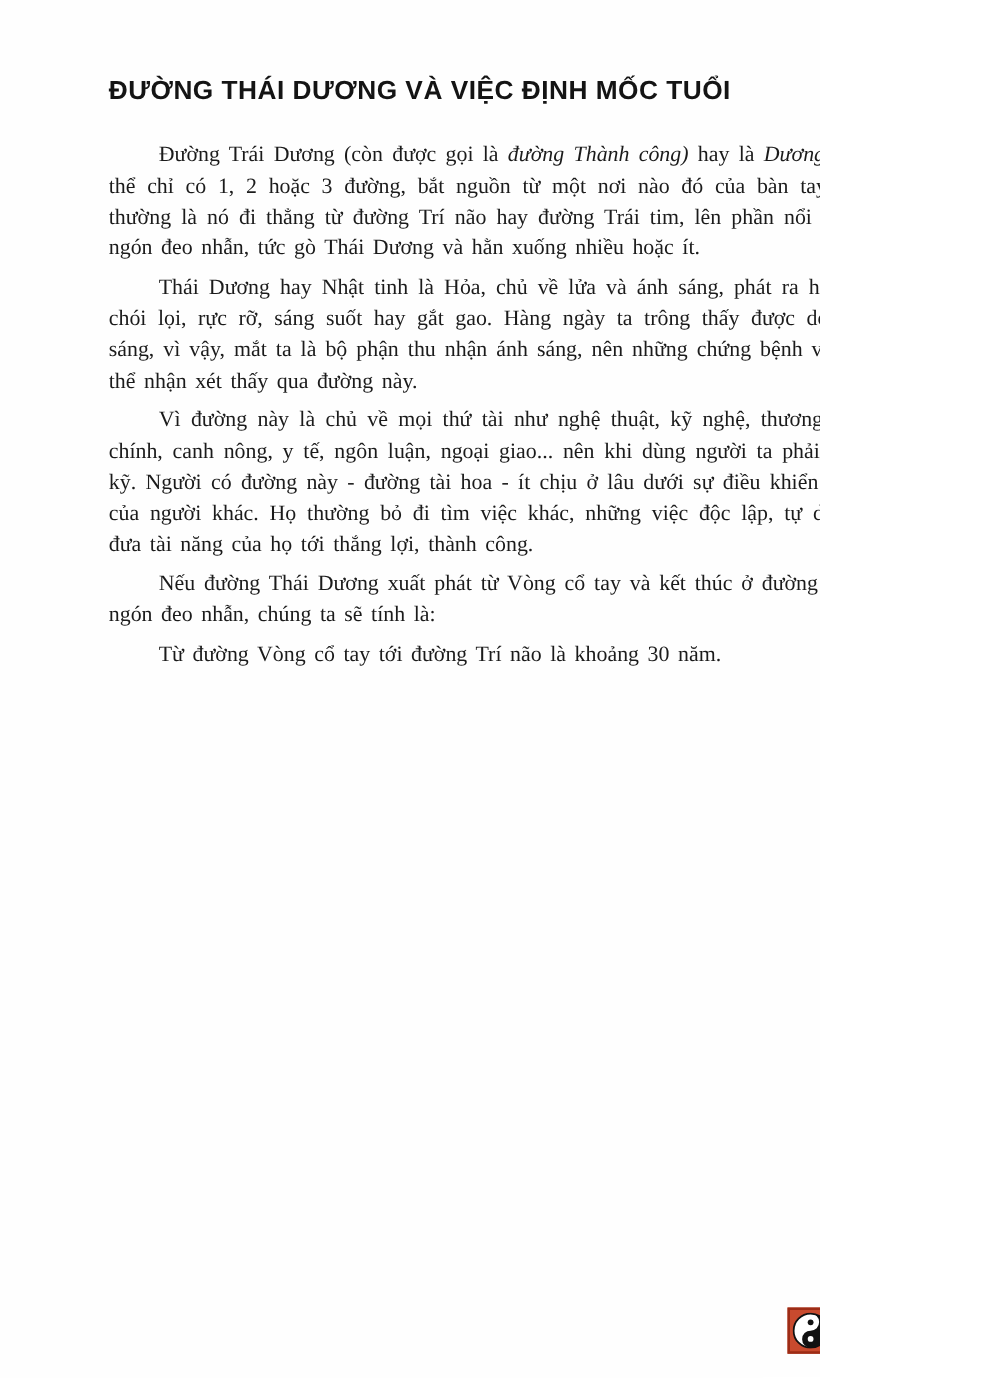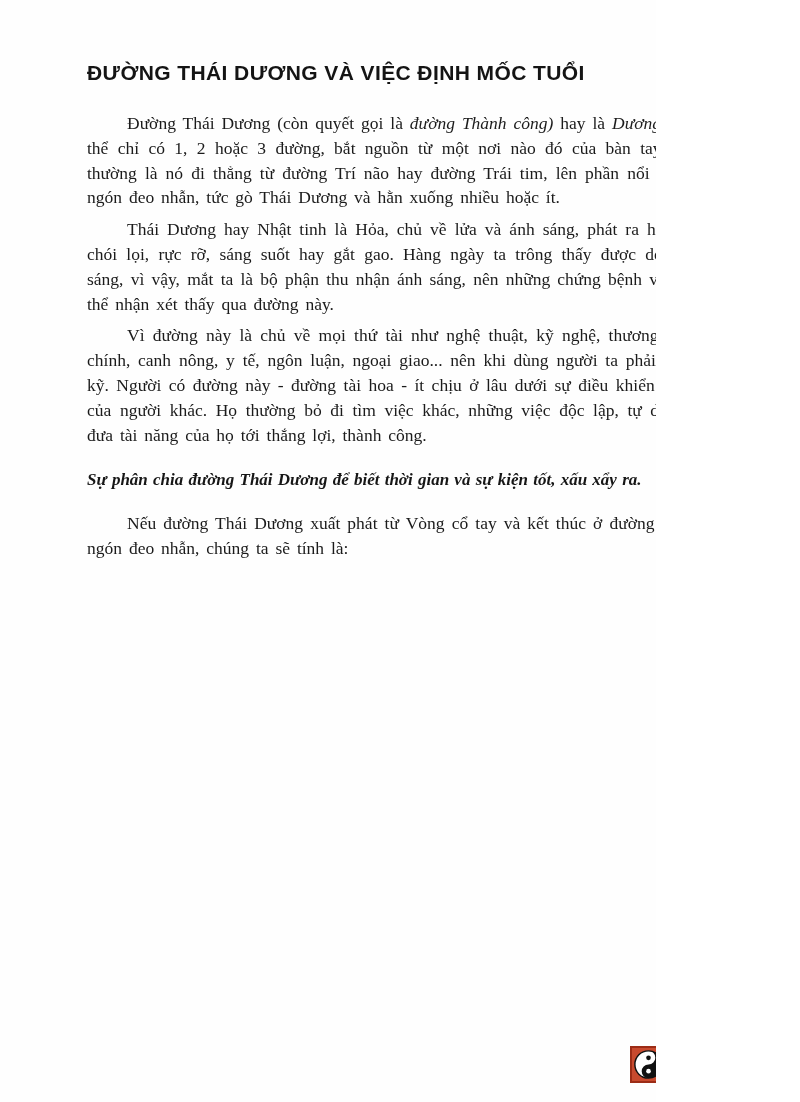--- a/index.html
+++ b/index.html
@@ -86,28 +86,28 @@
   }
 </style>
 </head>
 <body>
 
 <div class="page">
   <div class="content">
 
     <h1 class="page-title">ĐƯỜNG THÁI DƯƠNG VÀ VIỆC ĐỊNH MỐC TUỔI</h1>
 
-    <p class="body-p"><span>Đường Thái Dương (còn quyết gọi là </span><em>đường Thành công)</em><span> hay là </span><em>Dương tinh</em><span>, có thể chỉ có 1, 2 hoặc 3 đường, bắt nguồn từ một nơi nào đó của bàn tay, nhưng, thường là nó đi thẳng từ đường Trí não hay đường Trái tim, lên phần nổi của chân ngón đeo nhẫn, tức gò Thái Dương và hằn xuống nhiều hoặc ít.</span></p>
+    <p class="body-p"><span>Đường Trái Dương (còn được gọi là </span><em>đường Thành công)</em><span> hay là </span><em>Dương tinh</em><span>, có thể chỉ có 1, 2 hoặc 3 đường, bắt nguồn từ một nơi nào đó của bàn tay, nhưng, thường là nó đi thẳng từ đường Trí não hay đường Trái tim, lên phần nổi của chân ngón đeo nhẫn, tức gò Thái Dương và hằn xuống nhiều hoặc ít.</span></p>
 
     <p class="body-p">Thái Dương hay Nhật tinh là Hỏa, chủ về lửa và ánh sáng, phát ra hào quang chói lọi, rực rỡ, sáng suốt hay gắt gao. Hàng ngày ta trông thấy được do có ánh sáng, vì vậy, mắt ta là bộ phận thu nhận ánh sáng, nên những chứng bệnh về mắt có thể nhận xét thấy qua đường này.</p>
     <p class="body-p">Vì đường này là chủ về mọi thứ tài như nghệ thuật, kỹ nghệ, thương mại, tài chính, canh nông, y tế, ngôn luận, ngoại giao... nên khi dùng người ta phải xem xét kỹ. Người có đường này - đường tài hoa - ít chịu ở lâu dưới sự điều khiển chặt chẽ của người khác. Họ thường bỏ đi tìm việc khác, những việc độc lập, tự do có thể đưa tài năng của họ tới thắng lợi, thành công.</p>
 
-    <p class="section-heading">Sự phân chia đường Thái Dương để biết thời gian và sự kiện tốt, xấu xẩy ra.</p>
 
     <p class="body-p">Nếu đường Thái Dương xuất phát từ Vòng cổ tay và kết thúc ở đường chỉ chân ngón đeo nhẫn, chúng ta sẽ tính là:</p>
+    <p class="body-p">Từ đường Vòng cổ tay tới đường Trí não là khoảng 30 năm.</p>
   </div>
 
   <div class="page-number">183</div>
 
   <div class="watermark">
     <span class="yinyang-box">
       <svg viewBox="0 0 100 100" aria-hidden="true">
         <circle cx="50" cy="50" r="47" fill="#ffffff" stroke="#111111" stroke-width="5"></circle>
         <path d="M50,3 A47,47 0 0 1 50,97 A23.5,23.5 0 0 1 50,50 A23.5,23.5 0 0 0 50,3 Z" fill="#111111"></path>
         <circle cx="50" cy="27" r="8" fill="#111111"></circle>

